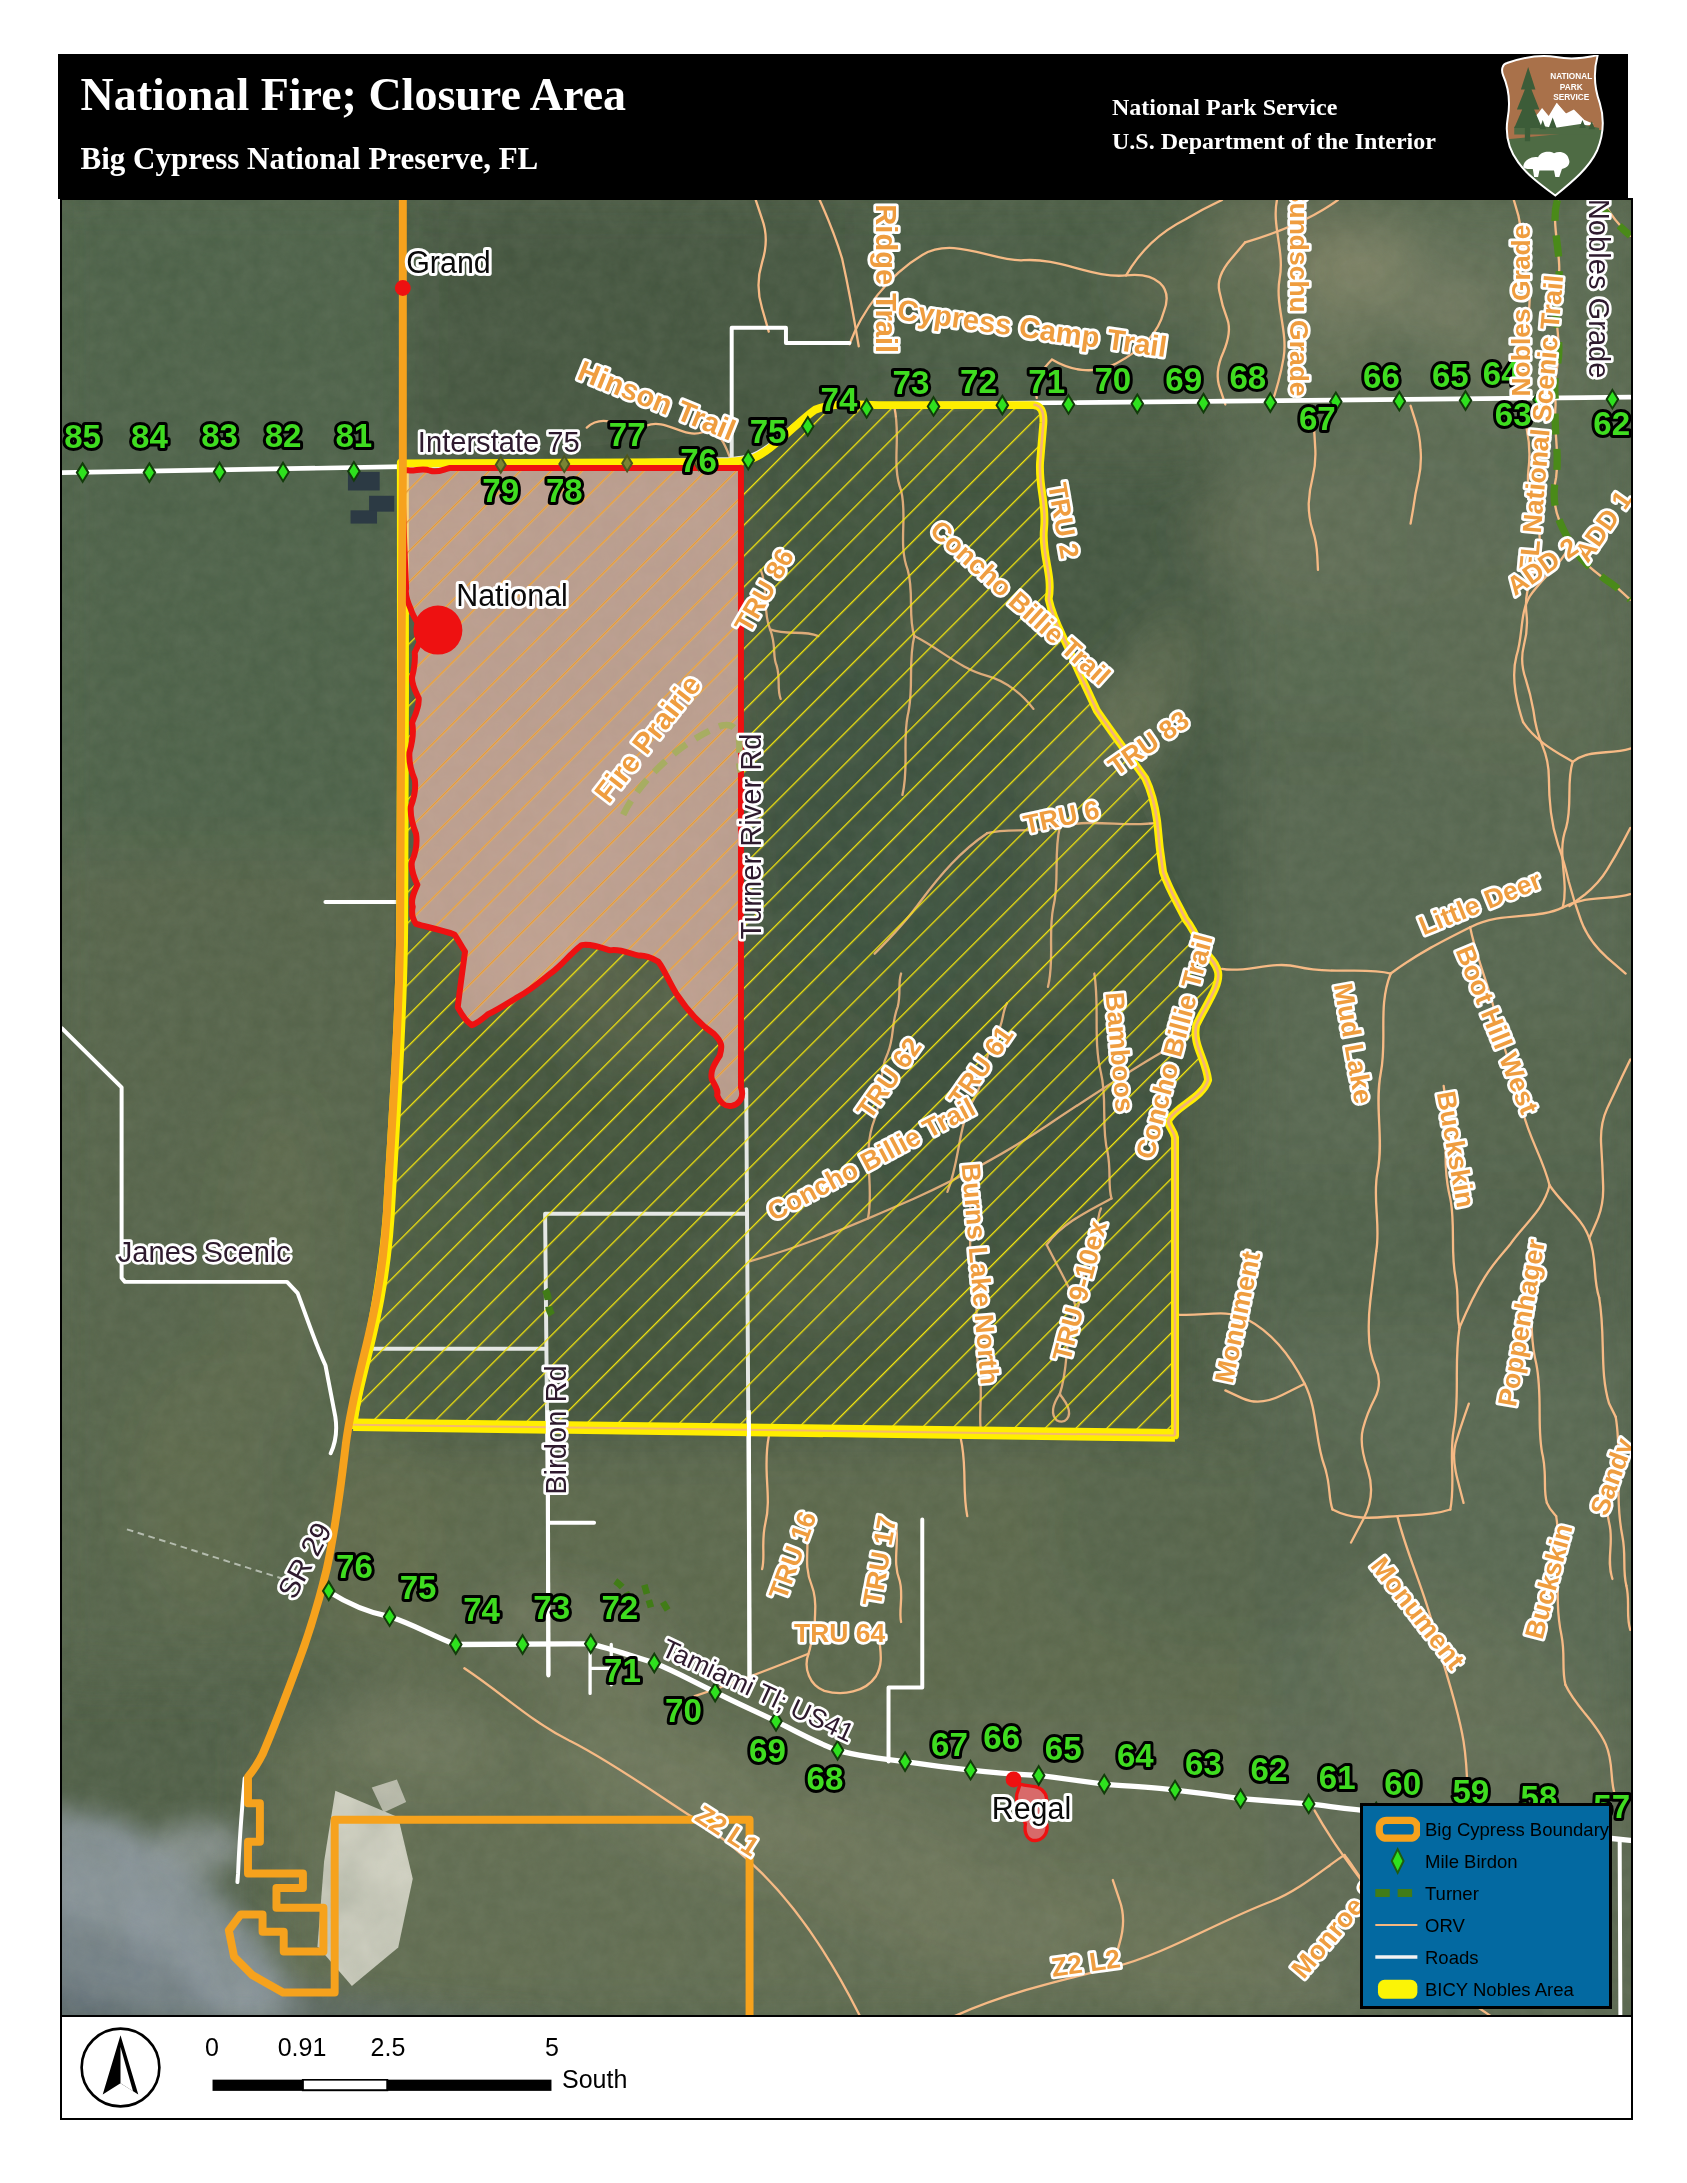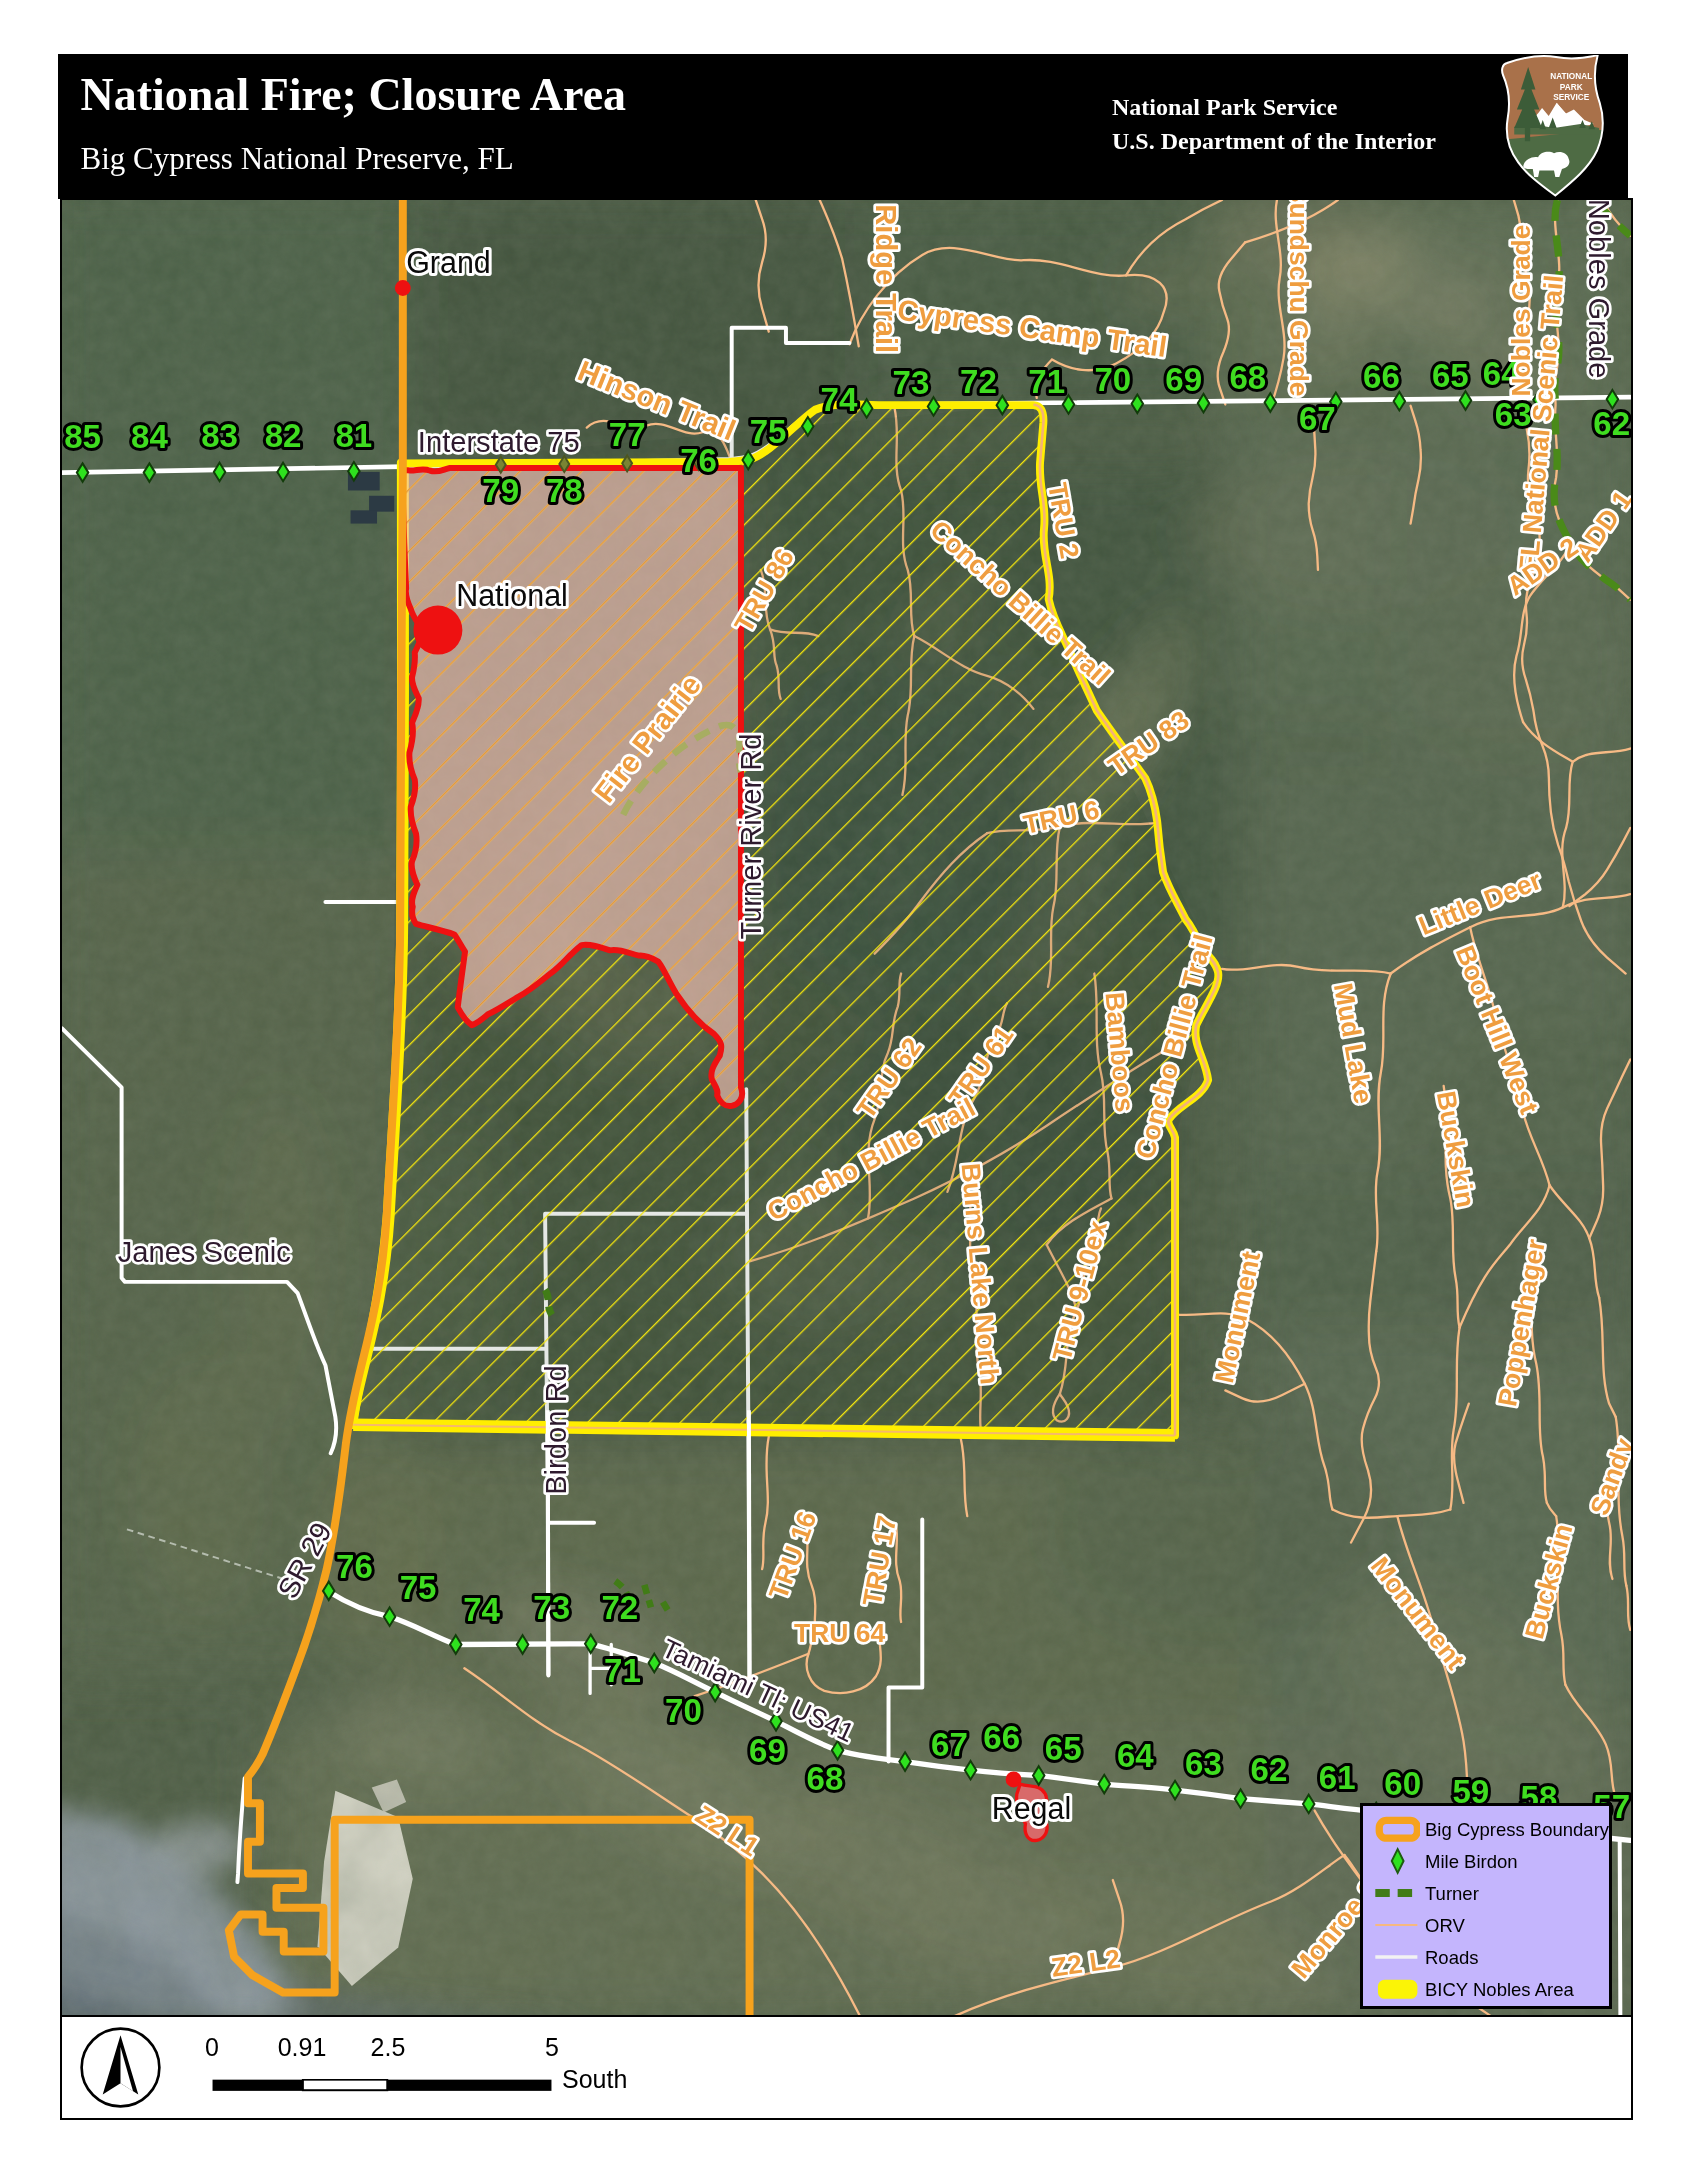--- a/index.html
+++ b/index.html
@@ -1,22 +1,22 @@
 <!DOCTYPE html>
 <html style="font-size:10.6px"><head>
 <meta charset="utf-8">
 <style>
   html,body{margin:0;padding:0;background:#fff;}
   body{width:1687px;height:2183px;position:relative;font-family:"Liberation Sans",sans-serif;}
   .hdr{position:absolute;left:58px;top:54px;width:1570px;height:145px;background:#000;}
   .hdr .t1{position:absolute;left:22.5px;top:14px;color:#fff;font-family:"Liberation Serif",serif;font-weight:bold;font-size:46px;text-align:center;}
-  .hdr .t2{position:absolute;left:22.5px;top:87px;color:#fff;font-family:"Liberation Serif",serif;font-weight:normal;font-size:31px;}
+  .hdr .t2{position:absolute;left:22.5px;top:87px;color:#fff;font-family:"Liberation Serif",serif;font-weight:bold;font-size:31px;}
   .hdr .t3{position:absolute;left:1054px;top:36px;color:#fff;font-family:"Liberation Serif",serif;font-weight:bold;font-size:24px;line-height:34px;}
   .mapwrap{position:absolute;left:60px;top:198px;width:1569px;height:1819px;border:2.6px solid #000;background:#4d5c47;}
-  .legend{position:absolute;left:1360px;top:1803px;width:252px;height:206px;background:#c4b5fd;border:3.3px solid #000;box-sizing:border-box;z-index:30;}
+  .legend{position:absolute;left:1360px;top:1803px;width:252px;height:206px;background:#0369a1;border:3.3px solid #000;box-sizing:border-box;z-index:30;}
   .legend .row{position:relative;height:32px;}
   .legend .sw{position:absolute;left:10.6px;top:0;width:46px;height:32px;}
   .legend .lt{position:absolute;left:62px;top:6.6px;font-size:18.5px;color:#000;white-space:nowrap;}
   .bot{position:absolute;left:60px;top:2015px;width:1569px;height:101px;border:2.6px solid #000;background:#fff;}
   .date{position:absolute;right:17px;top:16px;font-family:"Liberation Serif",serif;font-size:60px;color:#000;}
   .sclbl{position:absolute;top:16px;font-size:25px;color:#000;}
   .miles{position:absolute;left:500px;top:48px;font-size:25px;color:#000;}
 </style>
 </head>
 <body>

